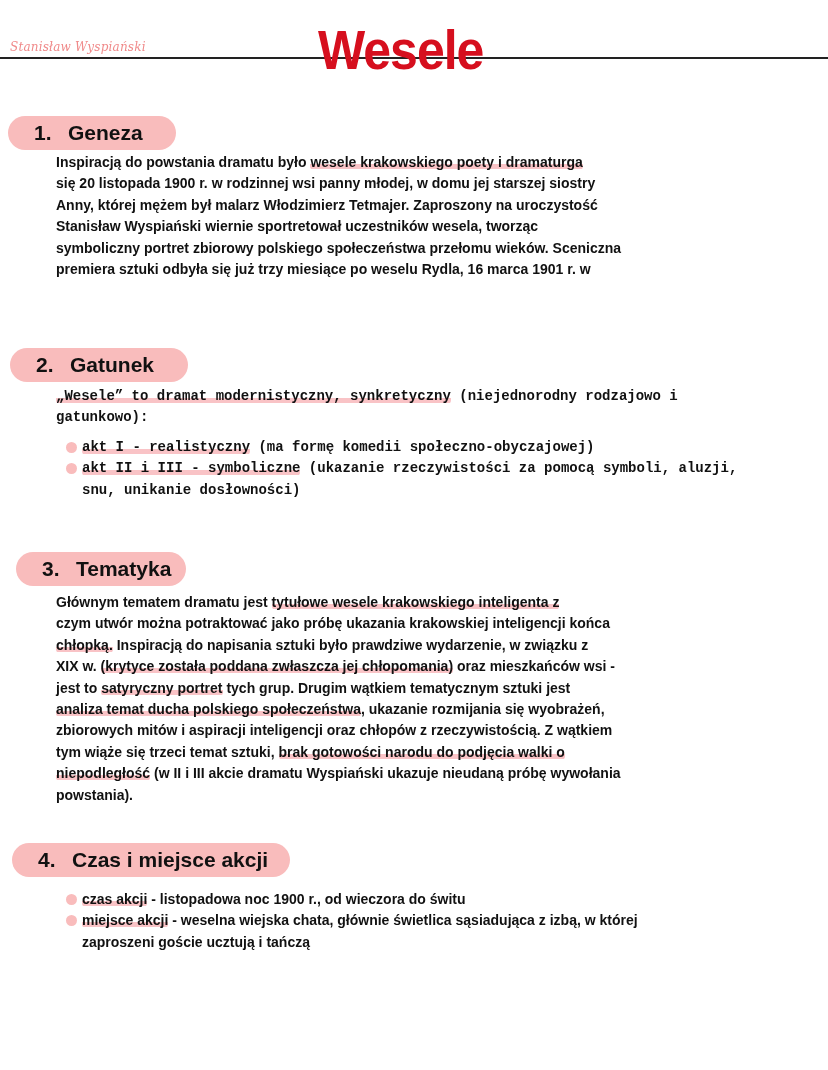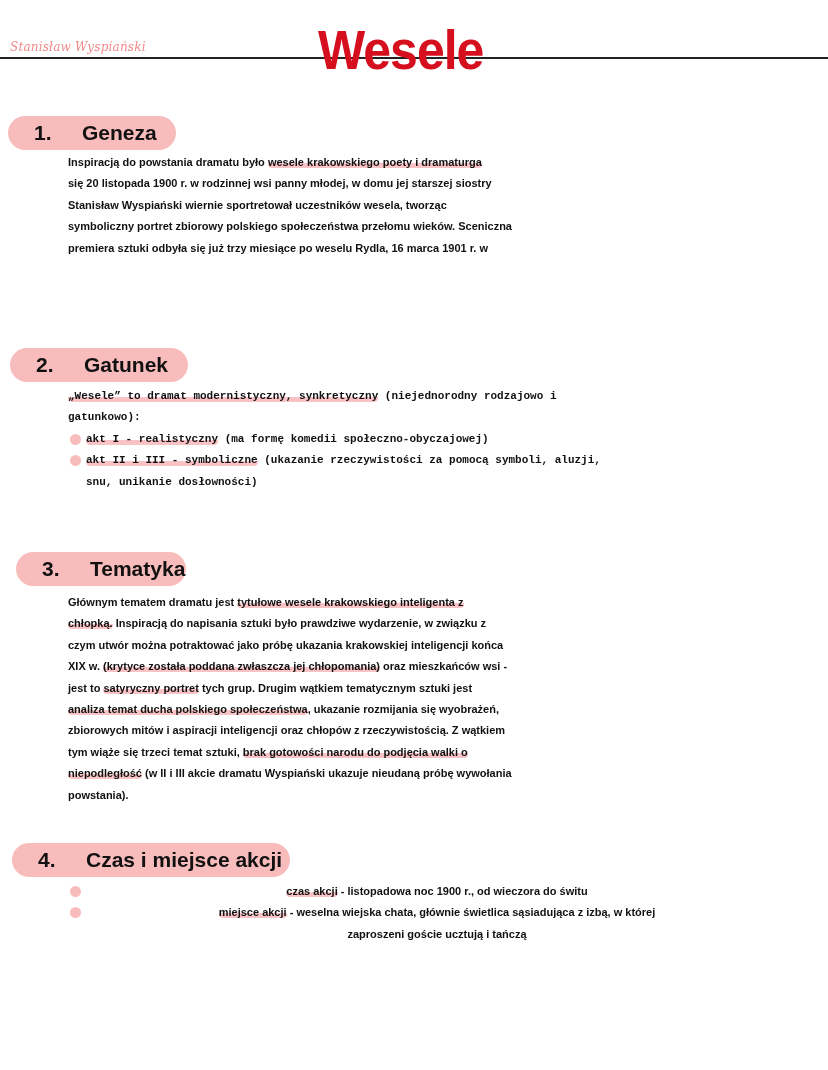--- a/index.html
+++ b/index.html
@@ -9,48 +9,49 @@
             font-family: "DejaVu Serif", serif; font-style: italic; letter-spacing: 0.2px; }
   .rule { position: absolute; left: 0; top: 57px; width: 828px; height: 2px; background: #222; }
   .title { position: absolute; left: 318px; top: 22px; font-size: 50px; font-weight: bold;
            color: #d60f1e; font-family: "Liberation Sans", sans-serif; letter-spacing: -1px;
            transform: scaleY(1.12); transform-origin: top left; line-height: 1; }
 
   .section-head { position: absolute; height: 34px; border-radius: 17px; background: #f9bcbc;
                   display: flex; align-items: center; font-weight: bold; font-size: 21px;
                   font-family: "Liberation Sans", sans-serif; color: #111; }
   .section-head .num { width: 34px; text-align: left; margin-left: 26px; }
-  .section-head .lbl { margin-left: 14px; }
+  .section-head .lbl { }
 
-  .body-text { position: absolute; left: 68px; width: 720px; font-size: 11px; line-height: 21.4px;
+  .body-text { position: absolute; left: 56px; width: 720px; font-size: 14px; line-height: 21.4px;
                font-family: "Liberation Sans", sans-serif; font-weight: bold; color: #111; }
   .line { white-space: nowrap; position: relative; }
   .hl { background: linear-gradient(to bottom, transparent 62%, #f9c3c6 62%, #f9c3c6 96%, transparent 96%);
         border-radius: 4px; }
-  ul.bul { list-style: none; margin: 0; padding: 0; }
+  ul.bul { list-style: none; margin: 8px; padding: 0; }
   ul.bul li { position: relative; padding-left: 18px; }
   ul.bul li .dot { position: absolute; left: 2px; top: 5px; width: 11px; height: 11px; border-radius: 50%;
                    background: #f9bcbc; }
 </style>
 </head>
 <body>
 
 <div>
   <div class="rule"></div>
   <div class="author">Stanisław Wyspiański</div>
   <div class="title">Wesele</div>
 </div>
 
 <div class="section-head" style="left:8px; top:116px; width:168px;">
   <span class="num">1.</span>
   <span class="lbl">Geneza</span>
 </div>
 <div class="body-text" style="top:152px;">
     <div class="line"><span>Inspiracją do powstania dramatu było </span><span class="hl">wesele krakowskiego poety i dramaturga</span></div>
     <div class="line"><span>się 20 listopada 1900 r. w rodzinnej wsi panny młodej, w domu jej starszej siostry</span></div>
+    <div class="line"><span>Anny, której mężem był malarz Włodzimierz Tetmajer. Zaproszony na uroczystość</span></div>
     <div class="line"><span>Stanisław Wyspiański wiernie sportretował uczestników wesela, tworząc</span></div>
     <div class="line"><span>symboliczny portret zbiorowy polskiego społeczeństwa przełomu wieków. Sceniczna</span></div>
     <div class="line"><span>premiera sztuki odbyła się już trzy miesiące po weselu Rydla, 16 marca 1901 r. w</span></div>
   </div>
 
 <div class="section-head" style="left:10px; top:348px; width:178px;">
   <span class="num">2.</span>
   <span class="lbl">Gatunek</span>
 </div>
 <div class="body-text" style="top:386px;font-family:Liberation Mono, monospace;">
@@ -70,36 +71,36 @@
       </li>
     </ul>
 </div>
 
 <div class="section-head" style="left:16px; top:552px; width:170px;">
   <span class="num">3.</span>
   <span class="lbl">Tematyka</span>
 </div>
 <div class="body-text" style="top:592px;">
     <div class="line"><span>Głównym tematem dramatu jest </span><span class="hl">tytułowe wesele krakowskiego inteligenta z</span></div>
+    <div class="line"><span>czym utwór można potraktować jako próbę ukazania krakowskiej inteligencji końca</span></div>
     <div class="line"><span class="hl">chłopką.</span><span> Inspiracją do napisania sztuki było prawdziwe wydarzenie, w związku z</span></div>
-    <div class="line"><span>czym utwór można potraktować jako próbę ukazania krakowskiej inteligencji końca</span></div>
     <div class="line"><span>XIX w. </span><span class="hl">(krytyce została poddana zwłaszcza jej chłopomania)</span><span> oraz mieszkańców wsi -</span></div>
     <div class="line"><span>jest to </span><span class="hl">satyryczny portret</span><span> tych grup. Drugim wątkiem tematycznym sztuki jest</span></div>
     <div class="line"><span class="hl">analiza temat ducha polskiego społeczeństwa</span><span>, ukazanie rozmijania się wyobrażeń,</span></div>
     <div class="line"><span>zbiorowych mitów i aspiracji inteligencji oraz chłopów z rzeczywistością. Z wątkiem</span></div>
     <div class="line"><span>tym wiąże się trzeci temat sztuki, </span><span class="hl">brak gotowości narodu do podjęcia walki o</span></div>
     <div class="line"><span class="hl">niepodległość</span><span> (w II i III akcie dramatu Wyspiański ukazuje nieudaną próbę wywołania</span></div>
     <div class="line"><span>powstania).</span></div>
   </div>
 
 <div class="section-head" style="left:12px; top:843px; width:278px;">
   <span class="num">4.</span>
   <span class="lbl">Czas i miejsce akcji</span>
 </div>
-<div class="body-text" style="top:881px;text-align:center;">
+<div class="body-text" style="top:881px;">
   <ul class="bul">
       <li>
         <span class="dot"></span>
         <div class="line"><span class="hl">czas akcji</span><span> - listopadowa noc 1900 r., od wieczora do świtu</span></div>
       </li>
       <li>
         <span class="dot"></span>
         <div class="line"><span class="hl">miejsce akcji</span><span> - weselna wiejska chata, głównie świetlica sąsiadująca z izbą, w której</span></div>
         <div class="line"><span>zaproszeni goście ucztują i tańczą</span></div>
       </li>

